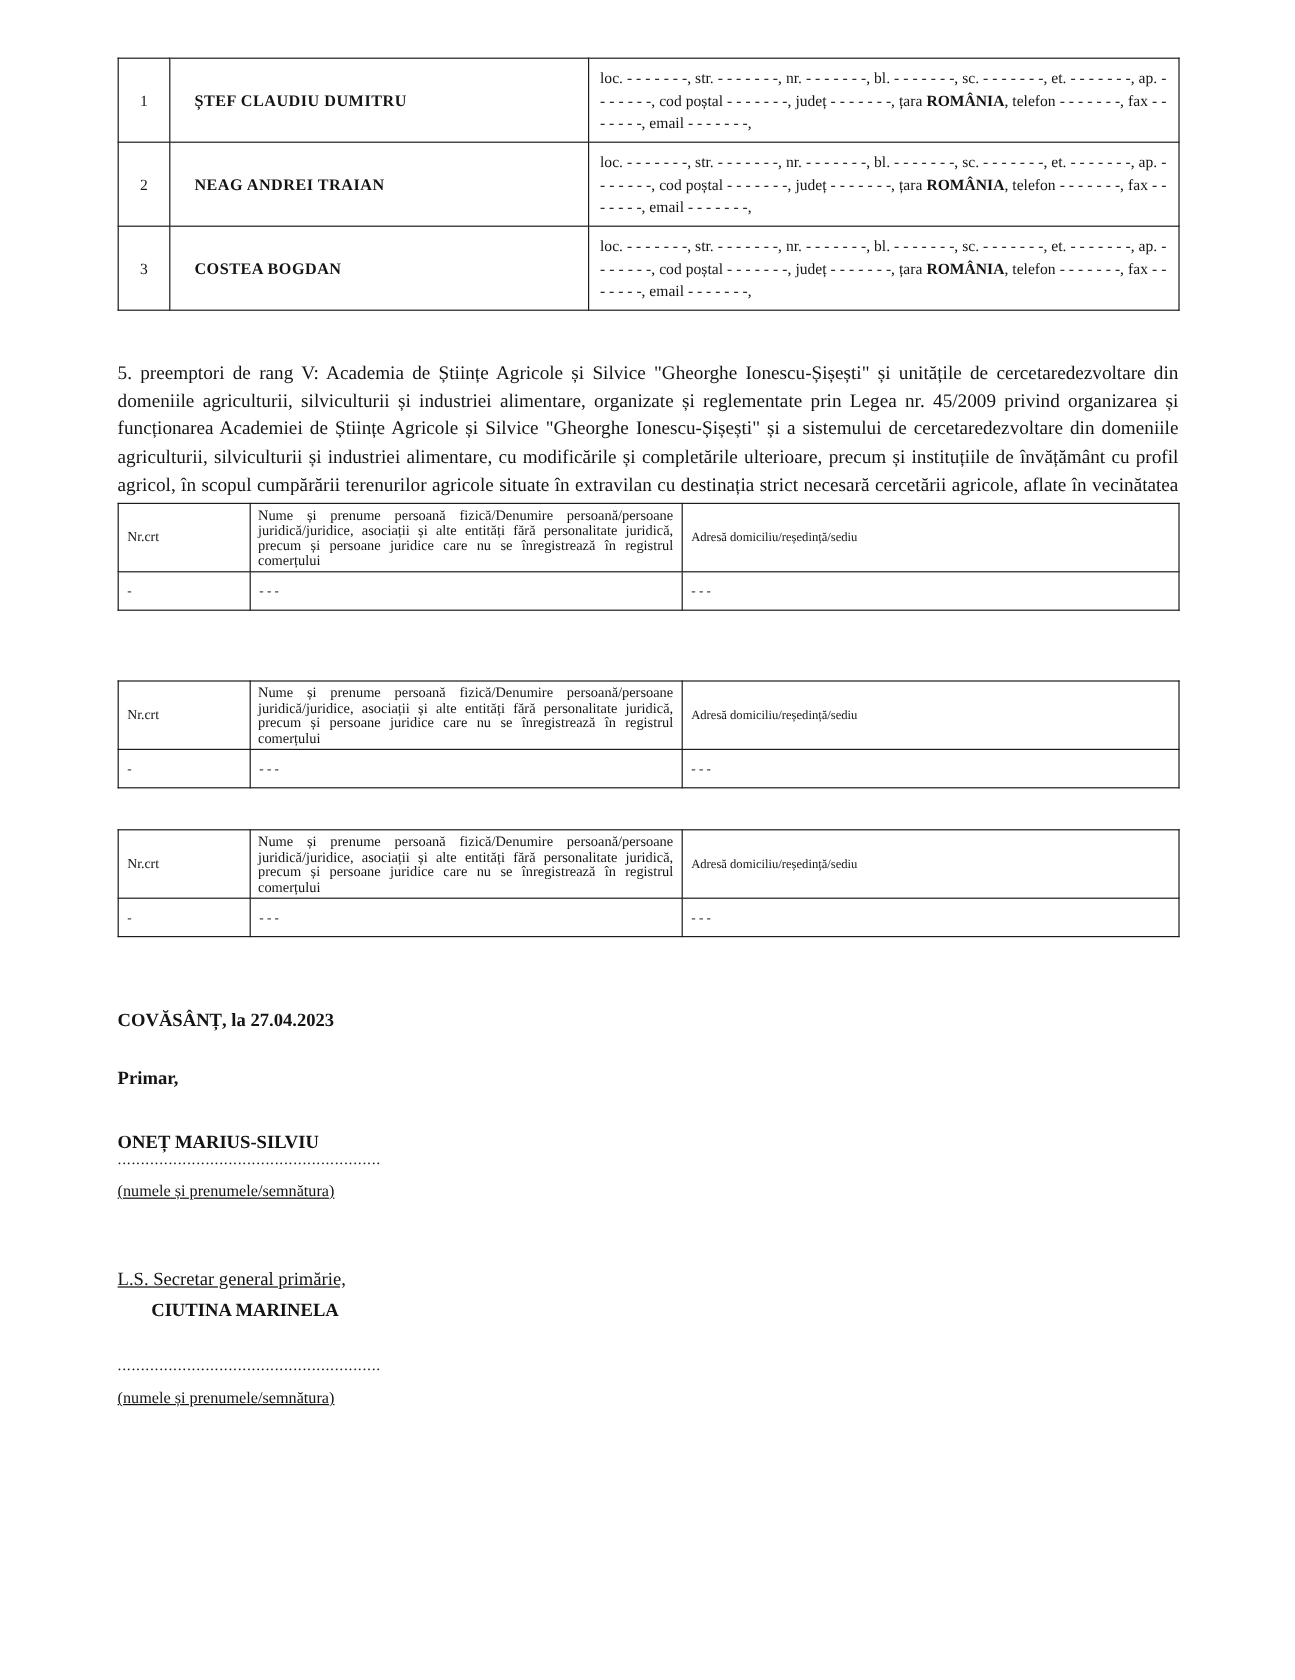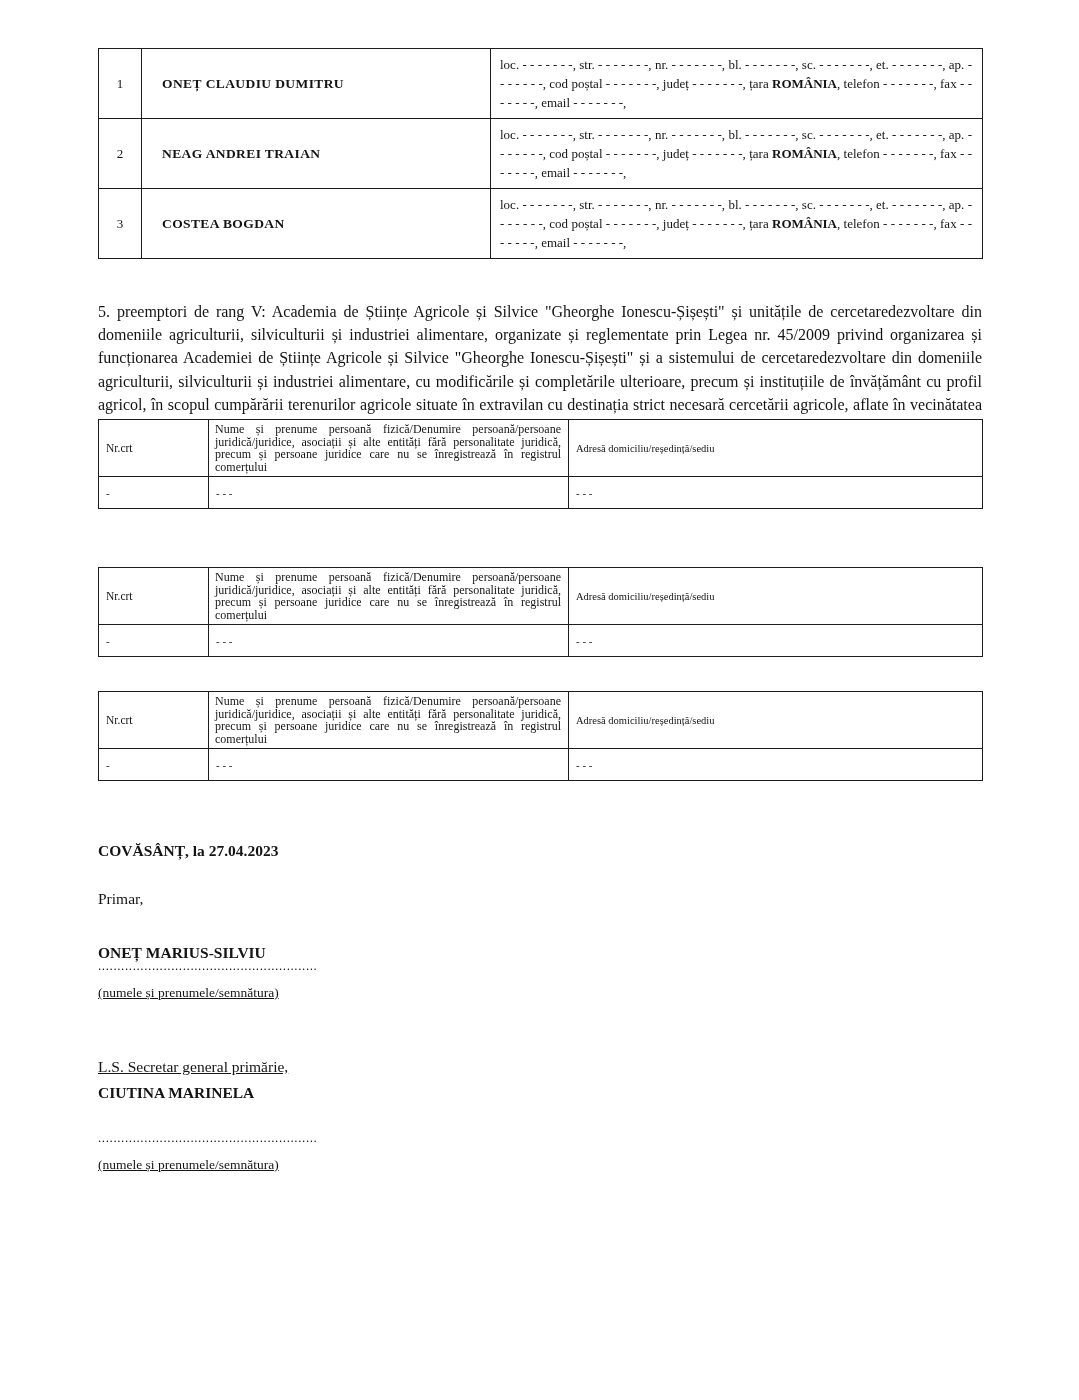--- a/index.html
+++ b/index.html
@@ -45,21 +45,21 @@
 
   <table class="names-table abs" style="top:48px;">
     <colgroup>
         <col style="width:43px">
         <col style="width:349px">
         <col style="width:492px">
       </colgroup>
     <tbody>
       <tr>
         <td class="num-cell">1</td>
-        <td class="name-cell">ONEȚ CLAUDIU DUMITRU</td>
+        <td class="name-cell">ȘTEF CLAUDIU DUMITRU</td>
         <td class="addr-cell"><span>loc. - - - - - - -, str. - - - - - - -, nr. - - - - - - -, bl. - - - - - - -, sc. - - - - - - -, et. - - - - - - -, ap. - - - - - - -, cod poștal - - - - - - -, județ - - - - - - -, țara </span><span class="country">ROMÂNIA</span><span>, telefon - - - - - - -, fax - - - - - - -, email - - - - - - -,</span></td>
       </tr>
       <tr>
         <td class="num-cell">2</td>
         <td class="name-cell">NEAG ANDREI TRAIAN</td>
         <td class="addr-cell"><span>loc. - - - - - - -, str. - - - - - - -, nr. - - - - - - -, bl. - - - - - - -, sc. - - - - - - -, et. - - - - - - -, ap. - - - - - - -, cod poștal - - - - - - -, județ - - - - - - -, țara </span><span class="country">ROMÂNIA</span><span>, telefon - - - - - - -, fax - - - - - - -, email - - - - - - -,</span></td>
       </tr>
       <tr>
         <td class="num-cell">3</td>
         <td class="name-cell">COSTEA BOGDAN</td>
@@ -128,23 +128,23 @@
       <tr class="data-row">
         <td>-</td>
         <td>- - -</td>
         <td>- - -</td>
       </tr>
     </tbody>
   </table>
 
   <div class="sig-text bold abs" style="top:842px;">COVĂSÂNȚ, la 27.04.2023</div>
 
-  <div class="sig-text abs" style="top:890px;">Primar,</div>
+  <div class="sig-text abs" style="top:890px;font-weight:bold;">Primar,</div>
   <div class="sig-text bold abs" style="top:944px;">ONEȚ MARIUS-SILVIU</div>
   <div class="dotted abs" style="top:958px;">.........................................................</div>
   <div class="caption abs" style="top:985px;">(numele și prenumele/semnătura)</div>
 
   <div class="sig-text abs" style="top:1058px;text-decoration:underline;">L.S. Secretar general primărie,</div>
-  <div class="sig-text bold abs" style="top:1084px;">CIUTINA MARINELA</div>
+  <div class="sig-text bold abs" style="top:1084px;margin-left:28px;">CIUTINA MARINELA</div>
   <div class="dotted abs" style="top:1130px;">.........................................................</div>
   <div class="caption abs" style="top:1157px;">(numele și prenumele/semnătura)</div>
 
 </div>
 
 </body></html>

